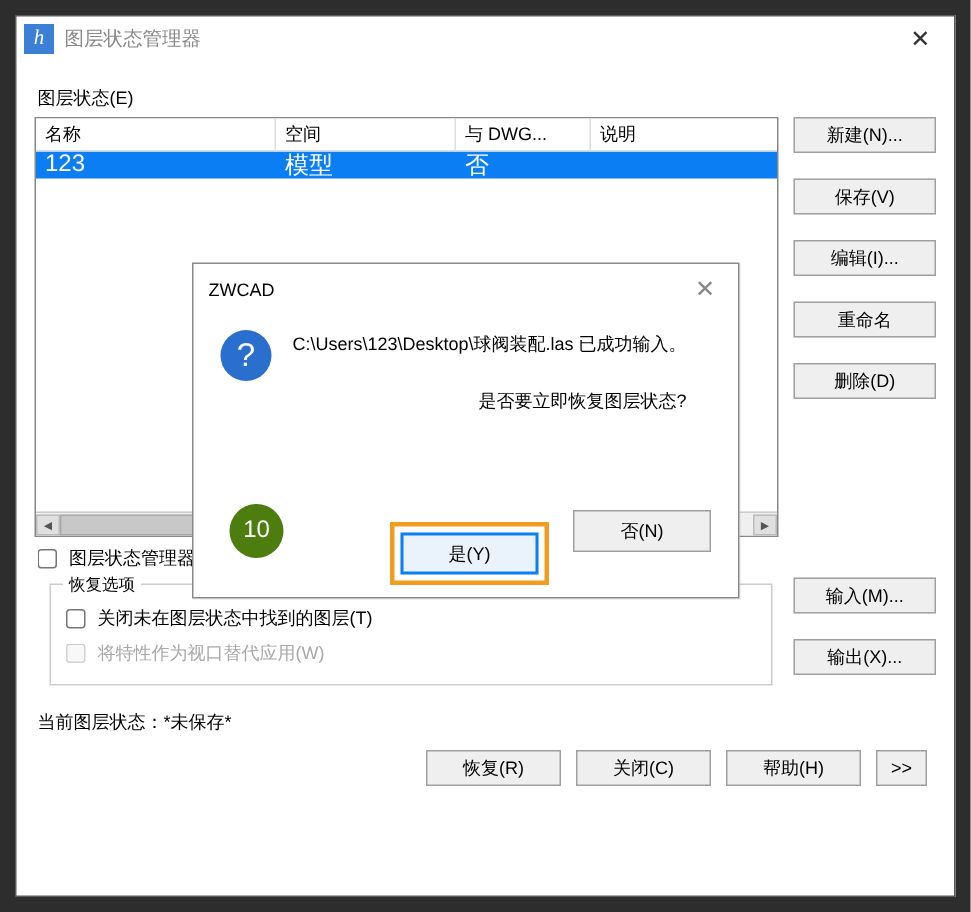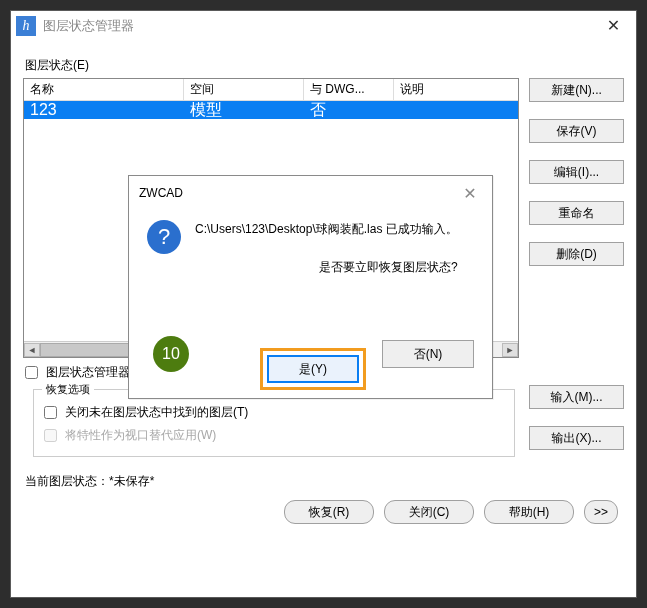--- a/index.html
+++ b/index.html
@@ -157,21 +157,21 @@
   .status-row {
     margin:12px 2px 2px 2px;
     font-size:12px;
   }
   .bottom-btns {
     display:flex;
     justify-content:flex-end;
     gap:10px;
     margin:10px 6px 4px 2px;
   }
-  .bottom-btns .btn { width:90px;border-radius:11px; }
+  .bottom-btns .btn { width:90px; }
   .bottom-btns .btn.small { width:34px; }
 
   
   .modal {
     position:absolute;
     left:128px; top:175px;
     width:365px; height:224px;
     background:#fff;
     border:1px solid #8a8a8a;
     box-shadow:1px 1px 0 rgba(0,0,0,.05);

